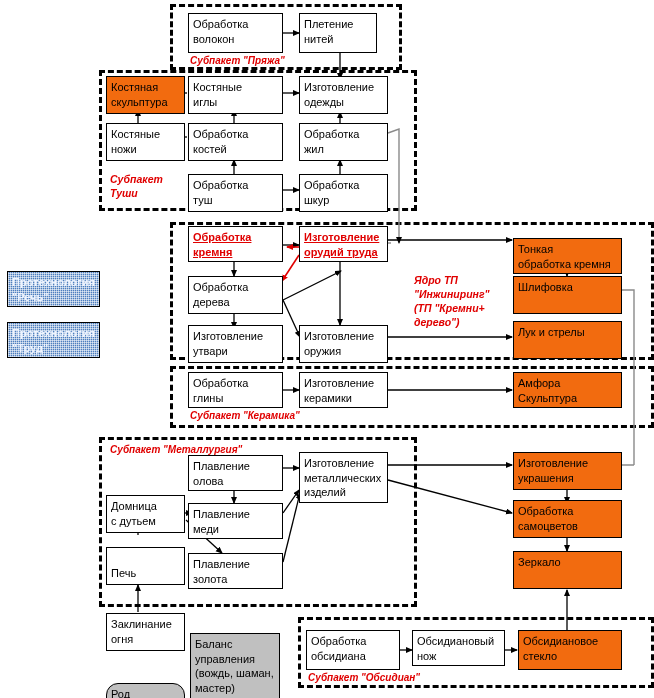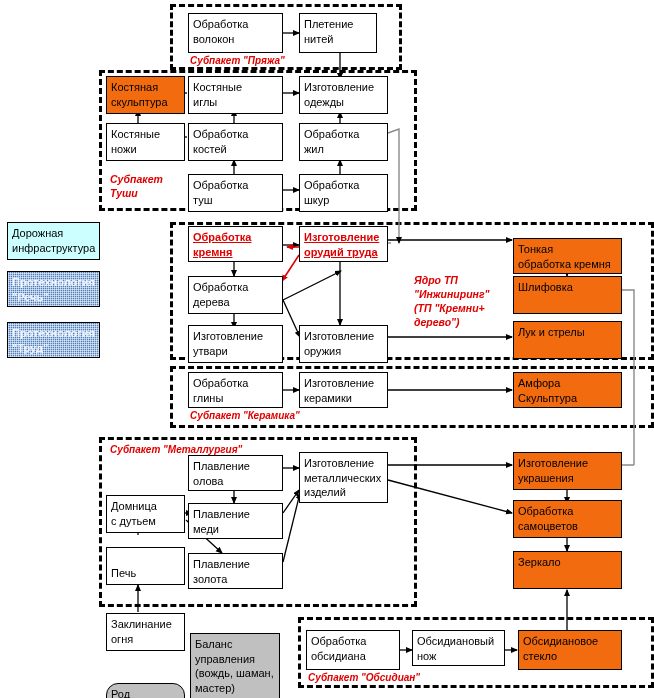--- a/index.html
+++ b/index.html
@@ -164,22 +164,20 @@
 костей</div>
   <div class="node" style="left:299px;top:123px;width:89px;height:38px;">Обработка
 жил</div>
   <div class="node" style="left:188px;top:174px;width:95px;height:38px;">Обработка
 туш</div>
   <div class="node" style="left:299px;top:174px;width:89px;height:38px;">Обработка
 шкур</div>
   <div class="redlbl" style="left:110px;top:172px;">Субпакет
 Туши</div>
 
-  <div class="node cyan" style="left:7px;top:222px;width:93px;height:38px;">Дорожная
-инфраструктура</div>
   <div class="node blue" style="left:7px;top:271px;width:93px;height:36px;">Протехнология
 "Речь"</div>
   <div class="node blue" style="left:7px;top:322px;width:93px;height:36px;">Протехнология
 "Труд"</div>
 
   <div class="node hl" style="left:188px;top:226px;width:95px;height:36px;">Обработка
 кремня</div>
   <div class="node hl" style="left:299px;top:226px;width:89px;height:36px;">Изготовление
 орудий труда</div>
   <div class="node" style="left:188px;top:276px;width:95px;height:38px;">Обработка

